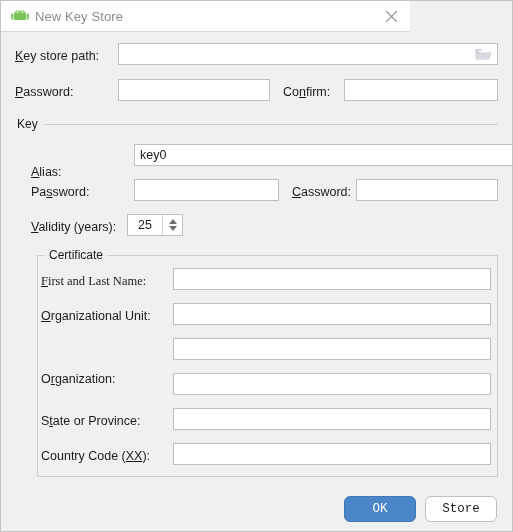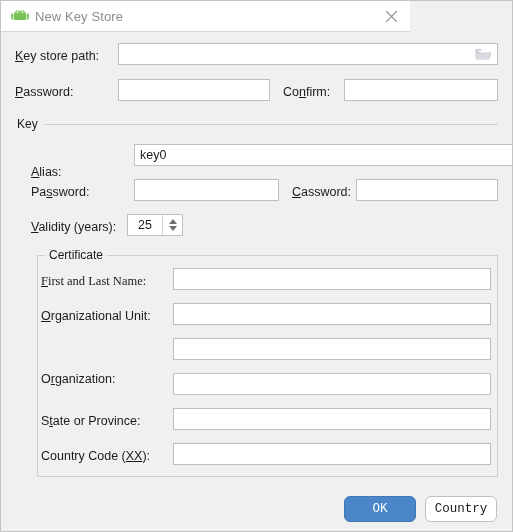--- a/index.html
+++ b/index.html
@@ -316,15 +316,15 @@
     <span>S</span><u>t</u><span>ate or Province:</span>
   </div>
   <input class="field" style="left: 172px; top: 407px; width: 318px;" value="">
 
   <div class="lbl" style="left:40px; top:448px;">
     <span>Country Code (</span><u>XX</u><span>):</span>
   </div>
   <input class="field" style="left: 172px; top: 442px; width: 318px;" value="">
 
   <button class="btn" id="ok-button">OK</button>
-  <button class="btn" id="cancel-button">Country</button>
+  <button class="btn" id="cancel-button">Store</button>
 
 </div>
 
 </body></html>

